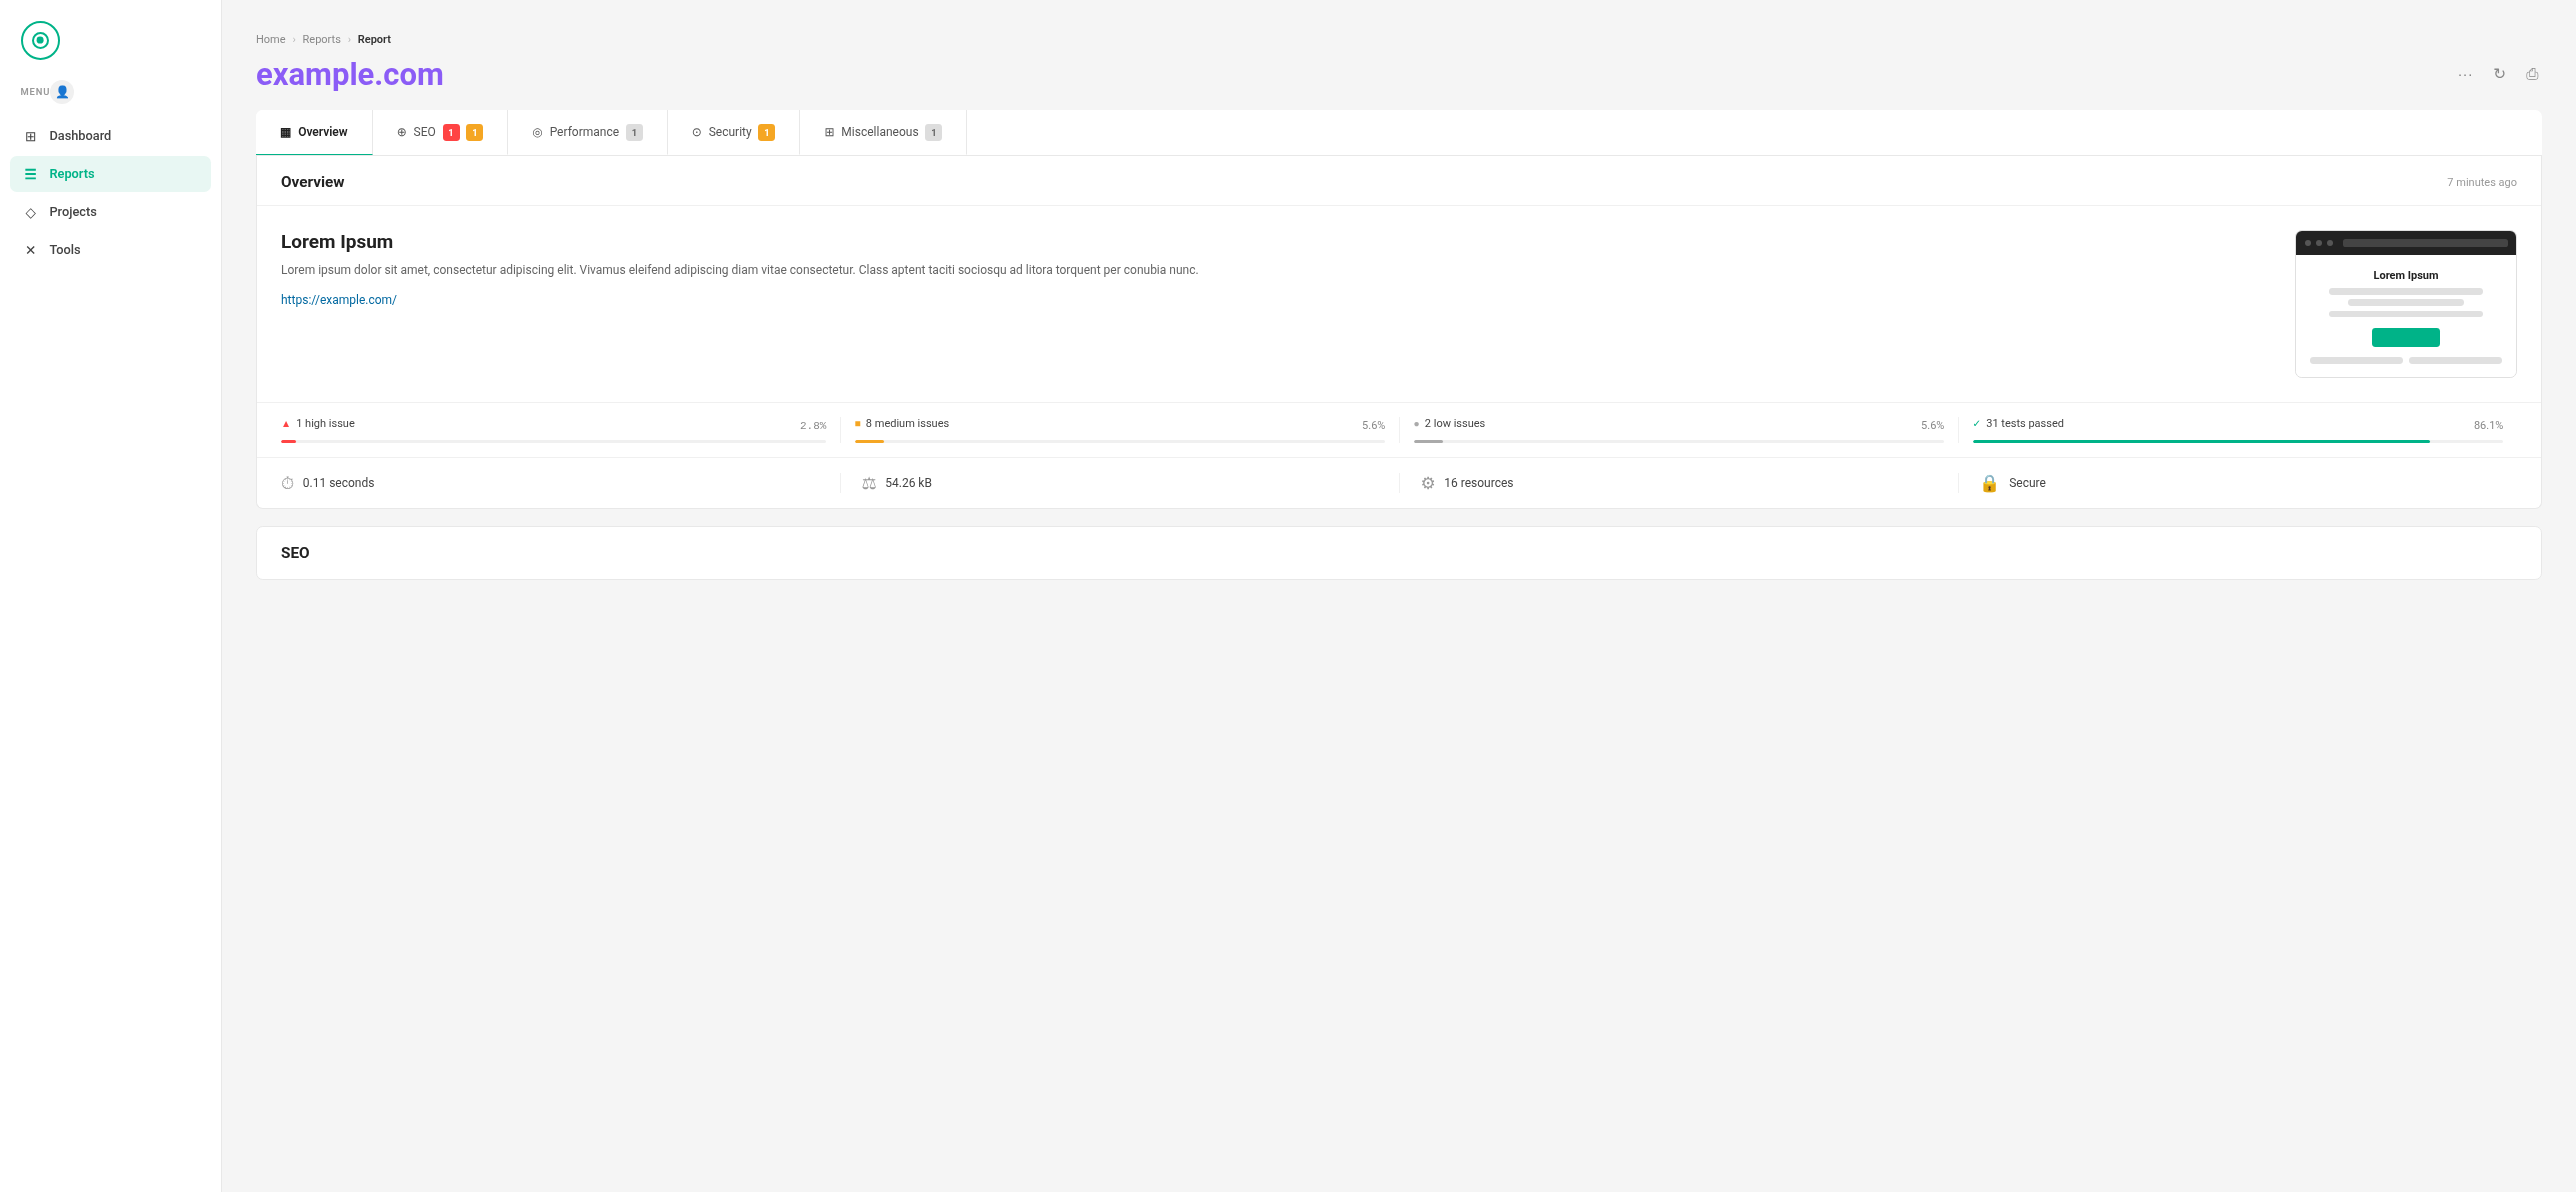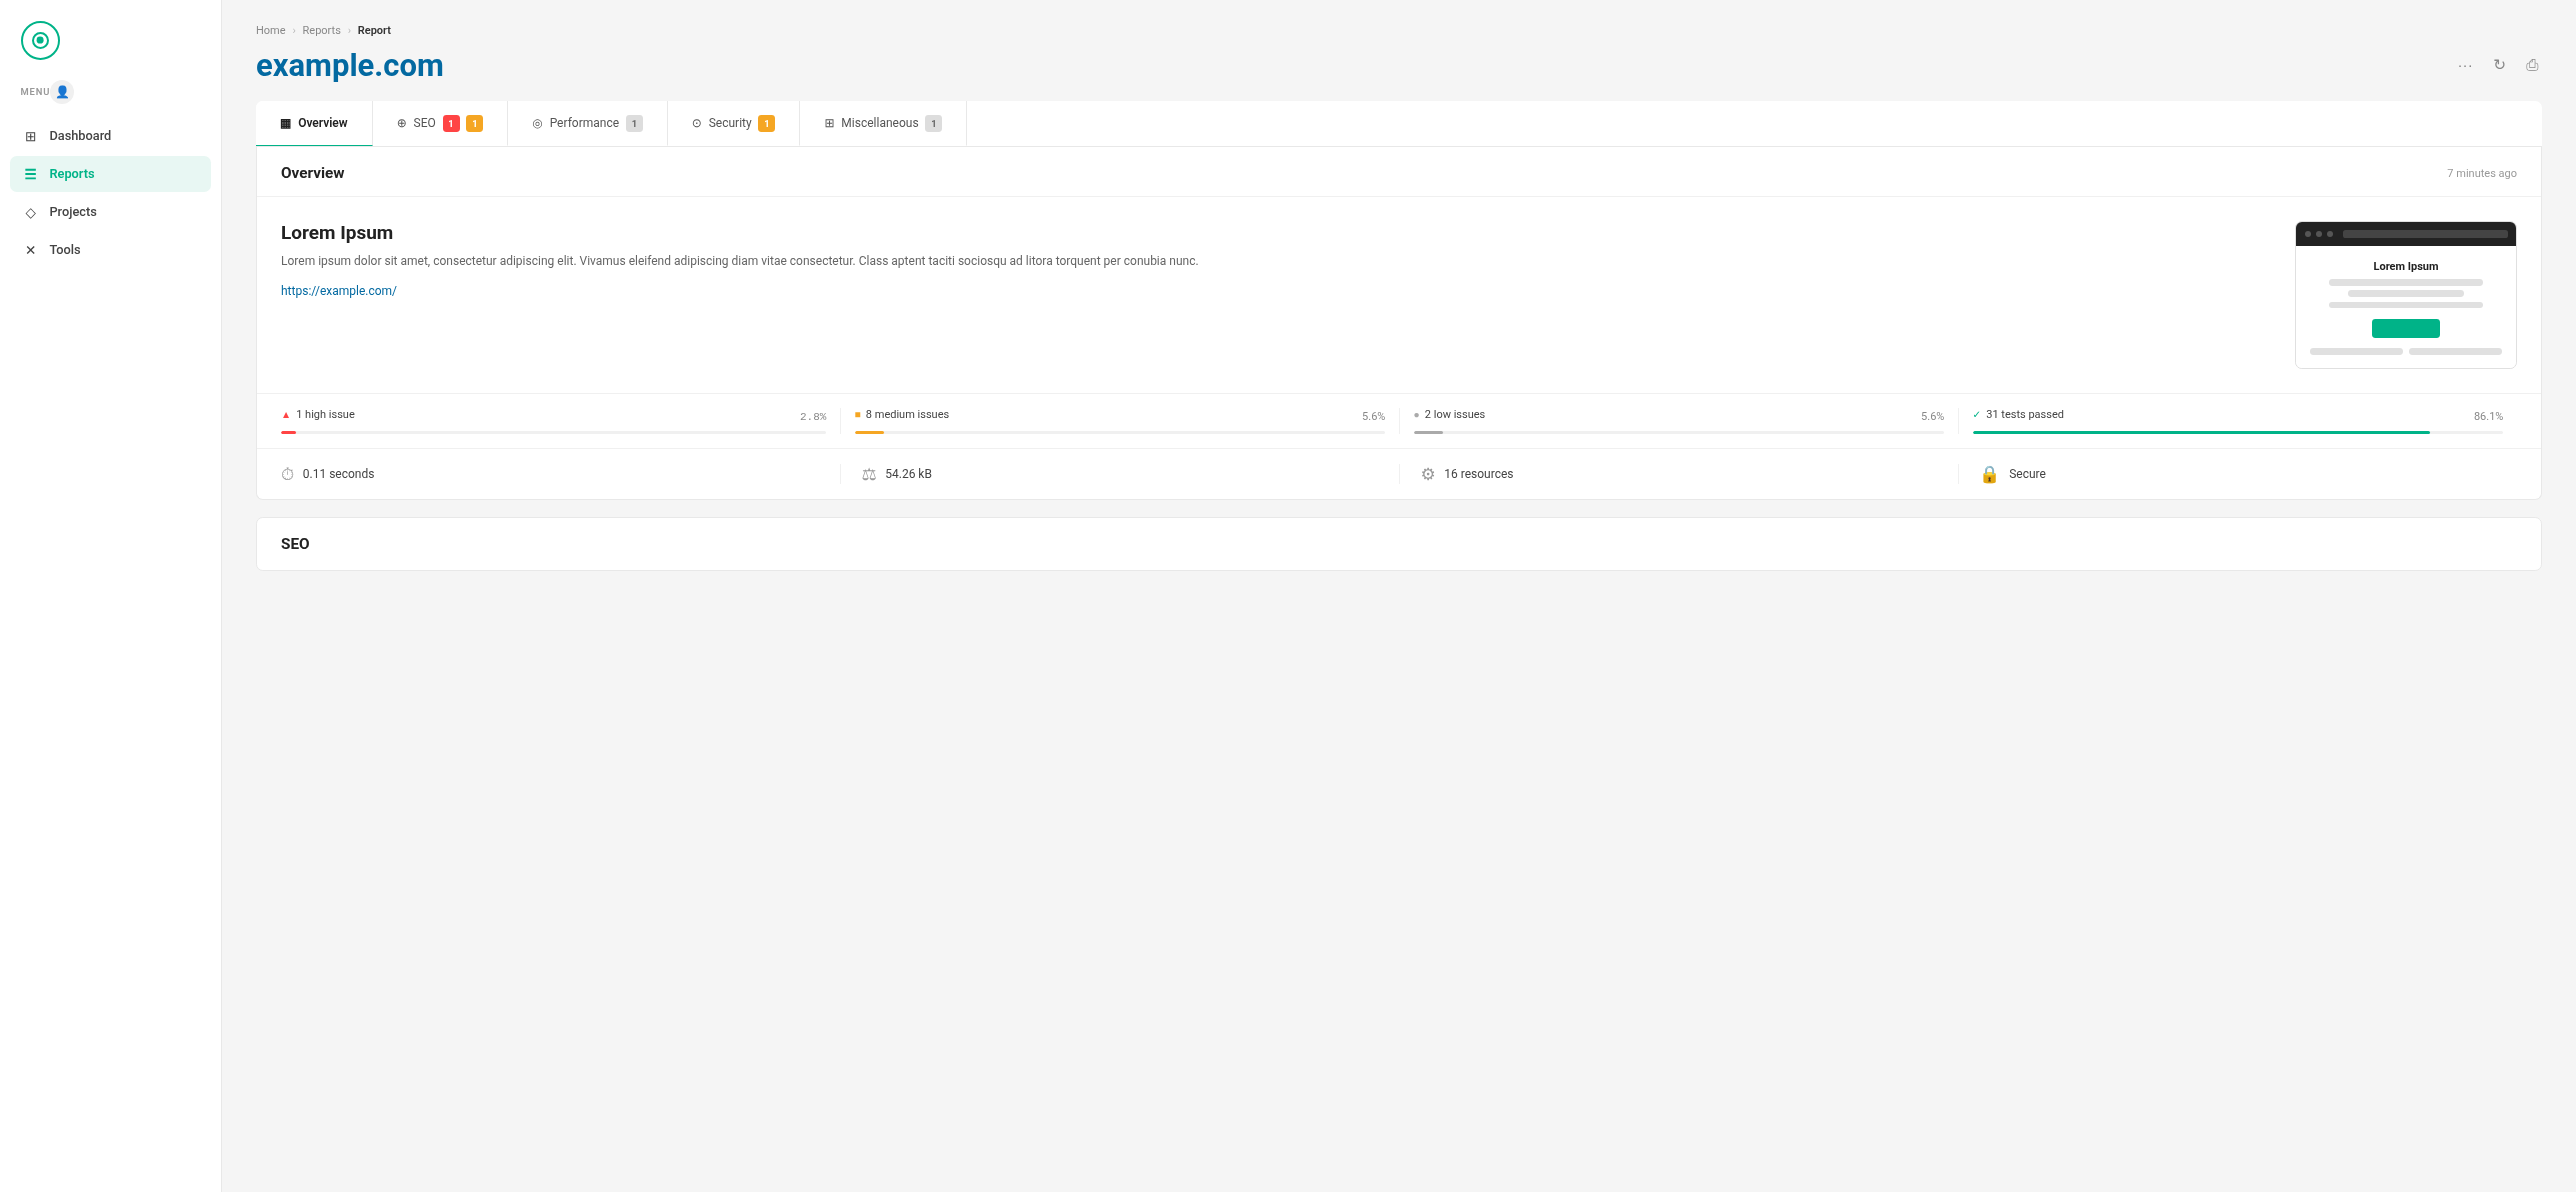--- a/index.html
+++ b/index.html
@@ -101,21 +101,21 @@
       display: flex;
       align-items: center;
       justify-content: center;
     }
 
     
     .main {
       flex: 1;
       overflow-y: auto;
       background: #f5f5f5;
-      padding: 24px 34px;
+      padding: 33px 34px;
     }
 
     
     .breadcrumb {
       display: flex;
       align-items: center;
       gap: 6.8px;
       color: #888;
       font-size: 11px;
       margin-bottom: 10.2px;
@@ -126,21 +126,21 @@
     
     .page-header {
       display: flex;
       align-items: flex-start;
       justify-content: space-between;
       margin-bottom: 17px;
     }
     .page-title {
       font-size: 31px;
       font-weight: 700;
-      color: #0369a1;
+      color: #8b5cf6;
     }
     .header-actions {
       display: flex;
       align-items: center;
       gap: 13.6px;
       padding-top: 5.1px;
     }
     .header-action-btn {
       background: none;
       border: none;

